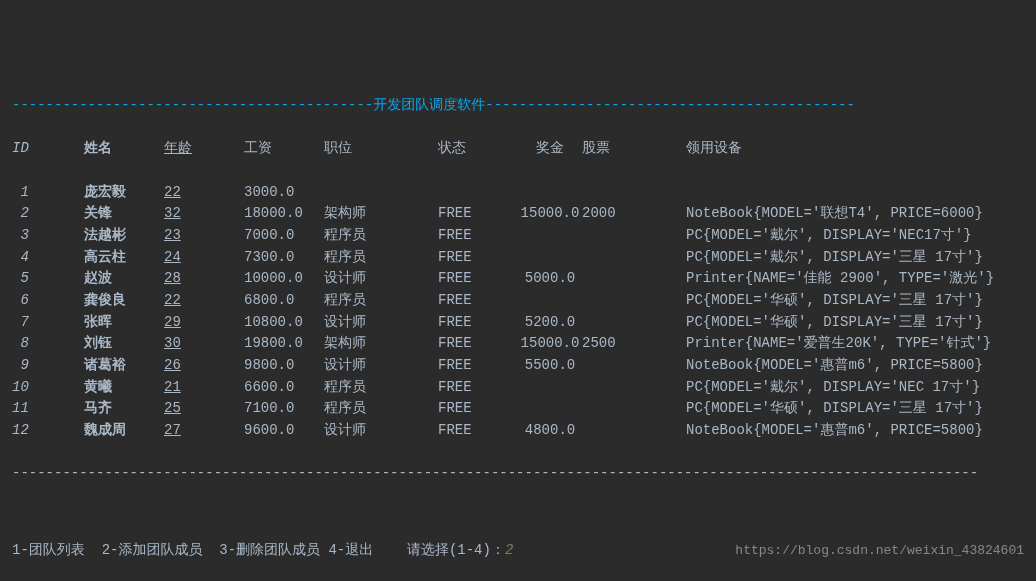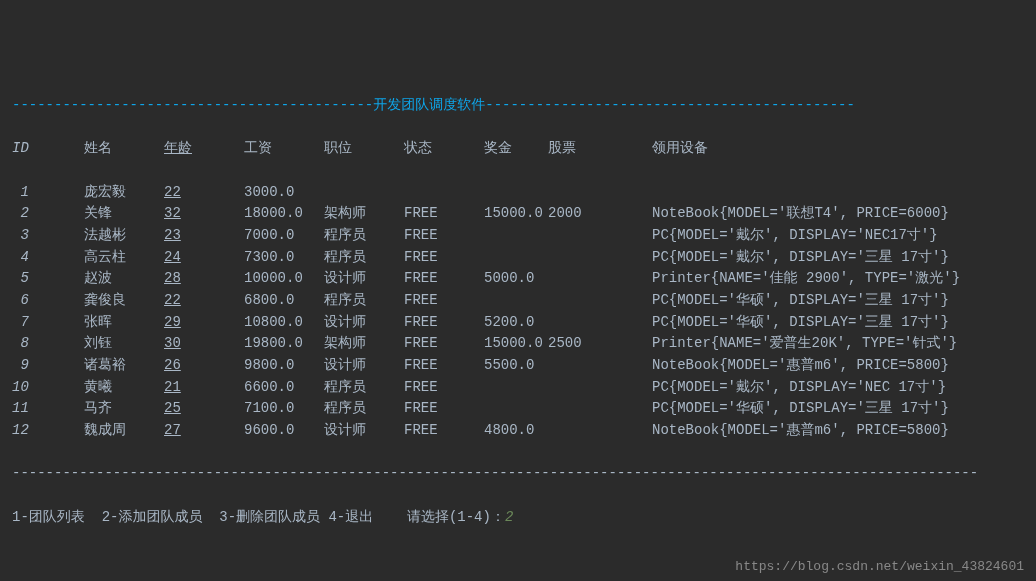--- a/index.html
+++ b/index.html
@@ -20,45 +20,46 @@
       position: relative;
       white-space: pre;
     }
     .title-line {
       color: #0ea5e9;
     }
     .header-row span, .data-row span {
       display: inline-block;
     }
     .col-id { width: 72px; font-style: italic; }
-    .col-name { width: 80px; }
+    .col-name { width: 80px; font-weight: bold; }
     .col-age { width: 80px; text-decoration: underline; }
     .col-salary { width: 80px; }
     .col-position { width: 80px; }
-    .col-status { width: 80px; }
-    .col-bonus { width: 64px; }
+    .col-status { width: 80px; margin-left: 34px; }
+    .col-bonus { width: 64px; text-align: center; }
     .col-stock { width: 104px; }
     .col-equipment { }
     .input-value {
       color: #6a8759;
       font-style: italic;
     }
     .watermark {
       position: absolute;
-      bottom: 4px;
+      bottom: 20px;
       right: 12px;
       color: #888;
       font-size: 13px;
       font-style: normal;
     }
     .divider {
       color: #a9b7c6;
     }
     .menu-line {
       color: #a9b7c6;
+      margin-top: 33px;
     }
   </style>
 </head>
 <body>
 
 
 
 <div class="title-line"><span>-------------------------------------------</span><span>开发团队调度软件</span><span>--------------------------------------------</span></div>
 <div class="header-row"><span class="col-id">ID</span><span class="col-name">姓名</span><span class="col-age">年龄</span><span class="col-salary">工资</span><span class="col-position">职位</span><span class="col-status">状态</span><span class="col-bonus">奖金</span><span class="col-stock">股票</span><span class="col-equipment">领用设备</span></div>
 <div id="rows-container"><div class="data-row"><span class="col-id"> 1</span><span class="col-name">庞宏毅</span><span class="col-age">22</span><span class="col-salary">3000.0</span><span class="col-position"></span><span class="col-status"></span><span class="col-bonus"></span><span class="col-stock"></span><span class="col-equipment"></span></div><div class="data-row"><span class="col-id"> 2</span><span class="col-name">关锋</span><span class="col-age">32</span><span class="col-salary">18000.0</span><span class="col-position">架构师</span><span class="col-status">FREE</span><span class="col-bonus">15000.0</span><span class="col-stock">2000</span><span class="col-equipment">NoteBook{MODEL='联想T4', PRICE=6000}</span></div><div class="data-row"><span class="col-id"> 3</span><span class="col-name">法越彬</span><span class="col-age">23</span><span class="col-salary">7000.0</span><span class="col-position">程序员</span><span class="col-status">FREE</span><span class="col-bonus"></span><span class="col-stock"></span><span class="col-equipment">PC{MODEL='戴尔', DISPLAY='NEC17寸'}</span></div><div class="data-row"><span class="col-id"> 4</span><span class="col-name">高云柱</span><span class="col-age">24</span><span class="col-salary">7300.0</span><span class="col-position">程序员</span><span class="col-status">FREE</span><span class="col-bonus"></span><span class="col-stock"></span><span class="col-equipment">PC{MODEL='戴尔', DISPLAY='三星 17寸'}</span></div><div class="data-row"><span class="col-id"> 5</span><span class="col-name">赵波</span><span class="col-age">28</span><span class="col-salary">10000.0</span><span class="col-position">设计师</span><span class="col-status">FREE</span><span class="col-bonus">5000.0</span><span class="col-stock"></span><span class="col-equipment">Printer{NAME='佳能 2900', TYPE='激光'}</span></div><div class="data-row"><span class="col-id"> 6</span><span class="col-name">龚俊良</span><span class="col-age">22</span><span class="col-salary">6800.0</span><span class="col-position">程序员</span><span class="col-status">FREE</span><span class="col-bonus"></span><span class="col-stock"></span><span class="col-equipment">PC{MODEL='华硕', DISPLAY='三星 17寸'}</span></div><div class="data-row"><span class="col-id"> 7</span><span class="col-name">张晖</span><span class="col-age">29</span><span class="col-salary">10800.0</span><span class="col-position">设计师</span><span class="col-status">FREE</span><span class="col-bonus">5200.0</span><span class="col-stock"></span><span class="col-equipment">PC{MODEL='华硕', DISPLAY='三星 17寸'}</span></div><div class="data-row"><span class="col-id"> 8</span><span class="col-name">刘钰</span><span class="col-age">30</span><span class="col-salary">19800.0</span><span class="col-position">架构师</span><span class="col-status">FREE</span><span class="col-bonus">15000.0</span><span class="col-stock">2500</span><span class="col-equipment">Printer{NAME='爱普生20K', TYPE='针式'}</span></div><div class="data-row"><span class="col-id"> 9</span><span class="col-name">诸葛裕</span><span class="col-age">26</span><span class="col-salary">9800.0</span><span class="col-position">设计师</span><span class="col-status">FREE</span><span class="col-bonus">5500.0</span><span class="col-stock"></span><span class="col-equipment">NoteBook{MODEL='惠普m6', PRICE=5800}</span></div><div class="data-row"><span class="col-id">10</span><span class="col-name">黄曦</span><span class="col-age">21</span><span class="col-salary">6600.0</span><span class="col-position">程序员</span><span class="col-status">FREE</span><span class="col-bonus"></span><span class="col-stock"></span><span class="col-equipment">PC{MODEL='戴尔', DISPLAY='NEC 17寸'}</span></div><div class="data-row"><span class="col-id">11</span><span class="col-name">马齐</span><span class="col-age">25</span><span class="col-salary">7100.0</span><span class="col-position">程序员</span><span class="col-status">FREE</span><span class="col-bonus"></span><span class="col-stock"></span><span class="col-equipment">PC{MODEL='华硕', DISPLAY='三星 17寸'}</span></div><div class="data-row"><span class="col-id">12</span><span class="col-name">魏成周</span><span class="col-age">27</span><span class="col-salary">9600.0</span><span class="col-position">设计师</span><span class="col-status">FREE</span><span class="col-bonus">4800.0</span><span class="col-stock"></span><span class="col-equipment">NoteBook{MODEL='惠普m6', PRICE=5800}</span></div></div>

